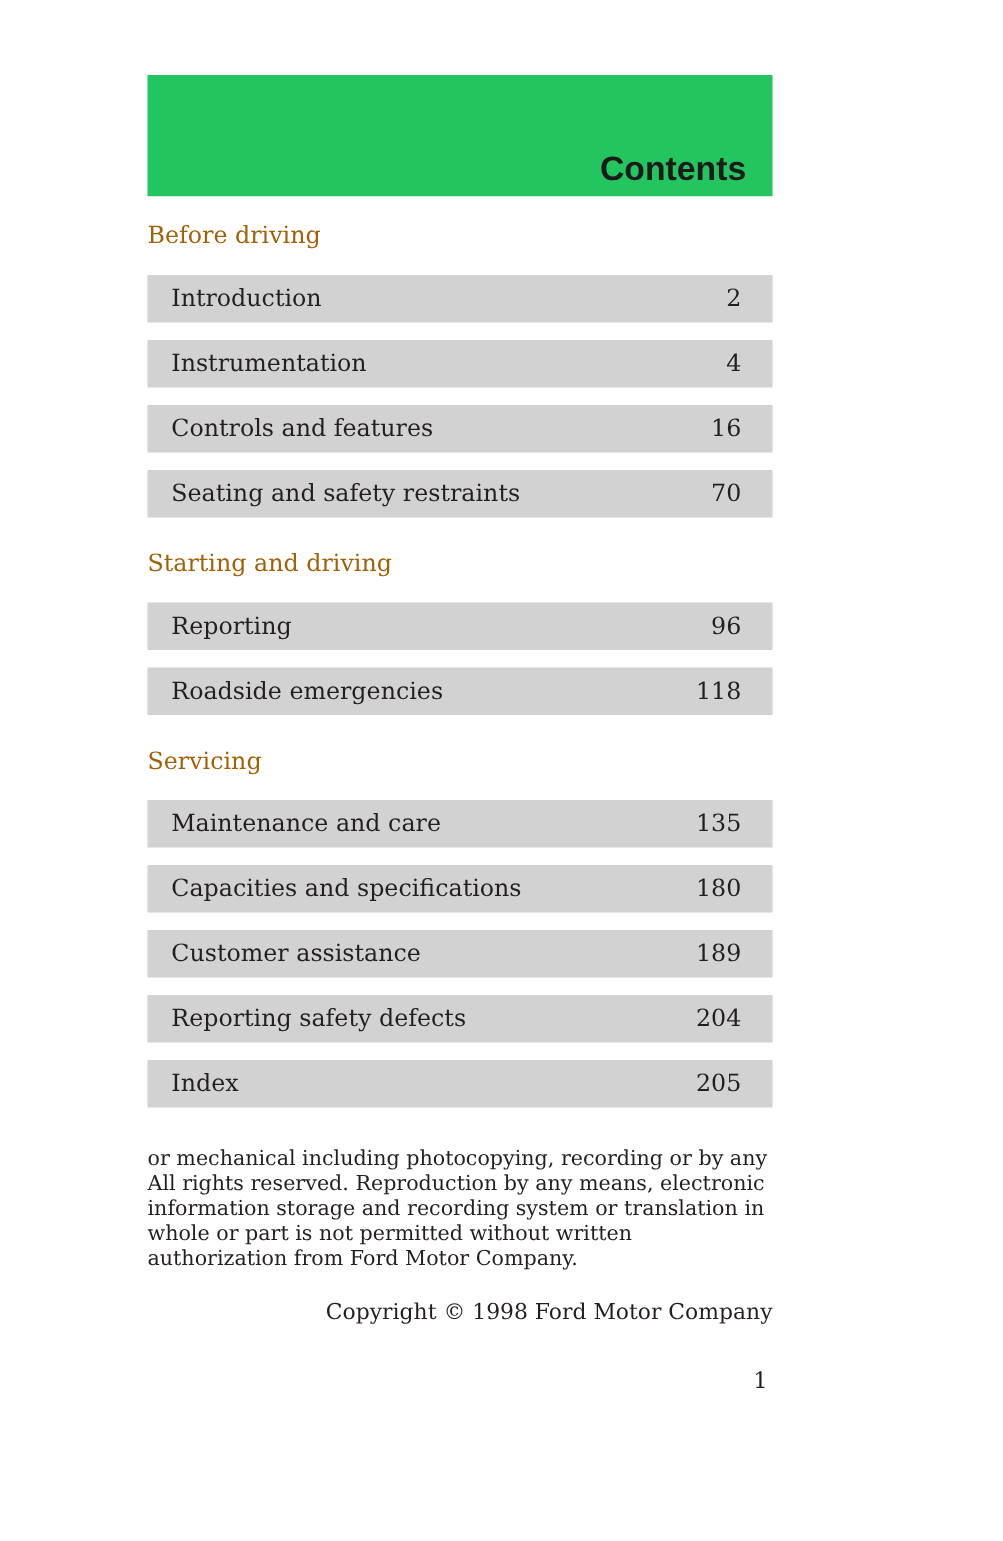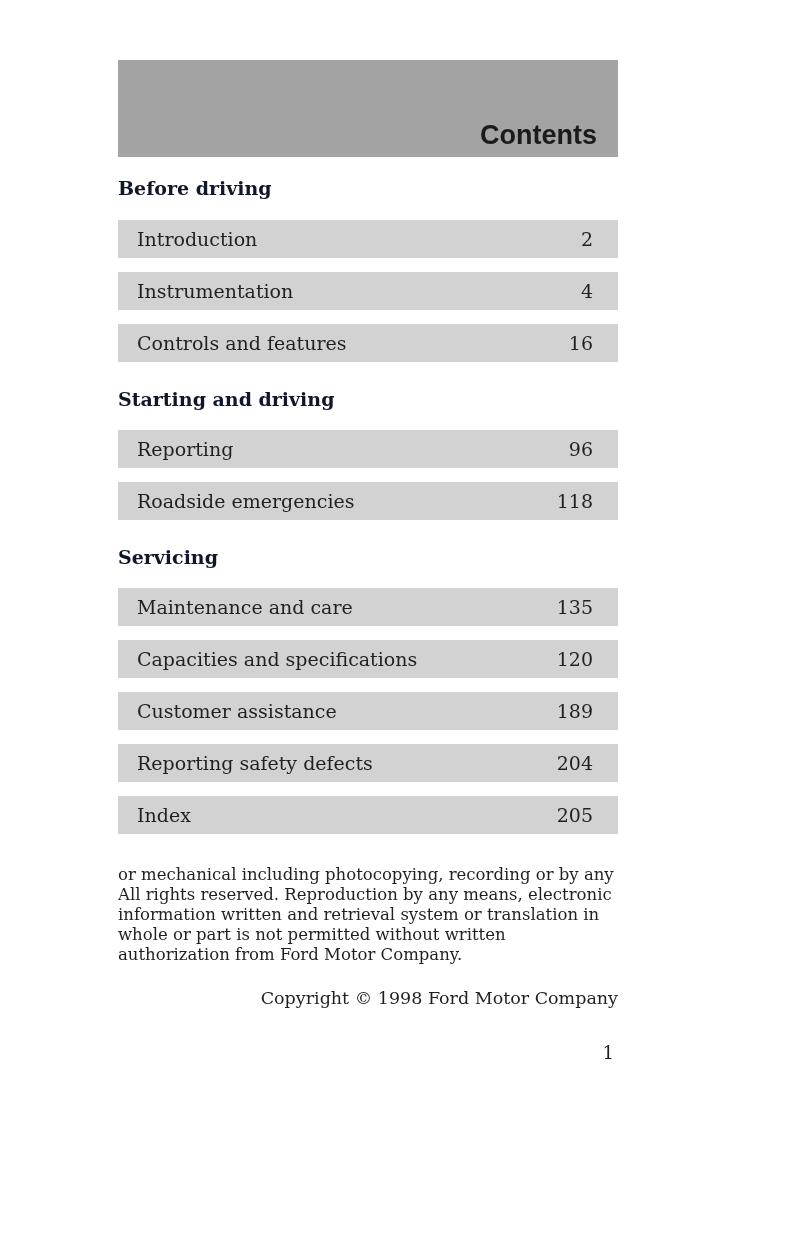--- a/index.html
+++ b/index.html
@@ -17,42 +17,41 @@
     overflow: hidden;
   }
   .content {
     position: absolute;
     left: 118px;
     top: 60px;
     width: 500px;
   }
   .contents-header {
     height: 97px;
-    background: #a3a3a3;
+    background: #22c55e;
     display: flex;
     align-items: flex-end;
     justify-content: flex-end;
     padding: 0 21px 8px 0;
     box-sizing: border-box;
   }
   .contents-header h1 {
     margin: 0;
     font-family: "Liberation Sans", sans-serif;
     font-weight: 700;
     font-size: 27px;
     line-height: 27px;
     color: #1c1a1b;
     letter-spacing: 0px;
   }
   .section-heading {
     font-size: 19px;
     line-height: 23px;
     margin: 26px 0 19px 0;
-    color: #0f172a;
-    font-weight: bold;
+    color: #a16207;
   }
   .section:first-of-type .section-heading {
     margin-top: 20px;
     margin-bottom: 20px;
   }
   .toc-row {
     background: #d2d2d2;
     height: 38px;
     margin-bottom: 14px;
     display: flex;
@@ -106,20 +105,24 @@
         <span class="toc-page">2</span>
       </div>
       <div class="toc-row">
         <span class="toc-label">Instrumentation</span>
         <span class="toc-page">4</span>
       </div>
       <div class="toc-row">
         <span class="toc-label">Controls and features</span>
         <span class="toc-page">16</span>
       </div>
+      <div class="toc-row">
+        <span class="toc-label">Seating and safety restraints</span>
+        <span class="toc-page">70</span>
+      </div>
     </section>
 
     <section class="section">
       <div class="section-heading">Starting and driving</div>
       <div class="toc-row">
         <span class="toc-label">Reporting</span>
         <span class="toc-page">96</span>
       </div>
       <div class="toc-row">
         <span class="toc-label">Roadside emergencies</span>
@@ -128,40 +131,40 @@
     </section>
 
     <section class="section">
       <div class="section-heading">Servicing</div>
       <div class="toc-row">
         <span class="toc-label">Maintenance and care</span>
         <span class="toc-page">135</span>
       </div>
       <div class="toc-row">
         <span class="toc-label">Capacities and specifications</span>
-        <span class="toc-page">120</span>
+        <span class="toc-page">180</span>
       </div>
       <div class="toc-row">
         <span class="toc-label">Customer assistance</span>
         <span class="toc-page">189</span>
       </div>
       <div class="toc-row">
         <span class="toc-label">Reporting safety defects</span>
         <span class="toc-page">204</span>
       </div>
       <div class="toc-row">
         <span class="toc-label">Index</span>
         <span class="toc-page">205</span>
       </div>
     </section>
 
     <p class="legal">
       <span class="legal-line">or mechanical including photocopying, recording or by any</span>
       <span class="legal-line">All rights reserved. Reproduction by any means, electronic</span>
-      <span class="legal-line">information written and retrieval system or translation in</span>
+      <span class="legal-line">information storage and recording system or translation in</span>
       <span class="legal-line">whole or part is not permitted without written</span>
       <span class="legal-line">authorization from Ford Motor Company.</span>
     </p>
 
     <div class="copyright-line">Copyright © 1998 Ford Motor Company</div>
 
     <div class="page-number">1</div>
 
   </div>
 </div>

